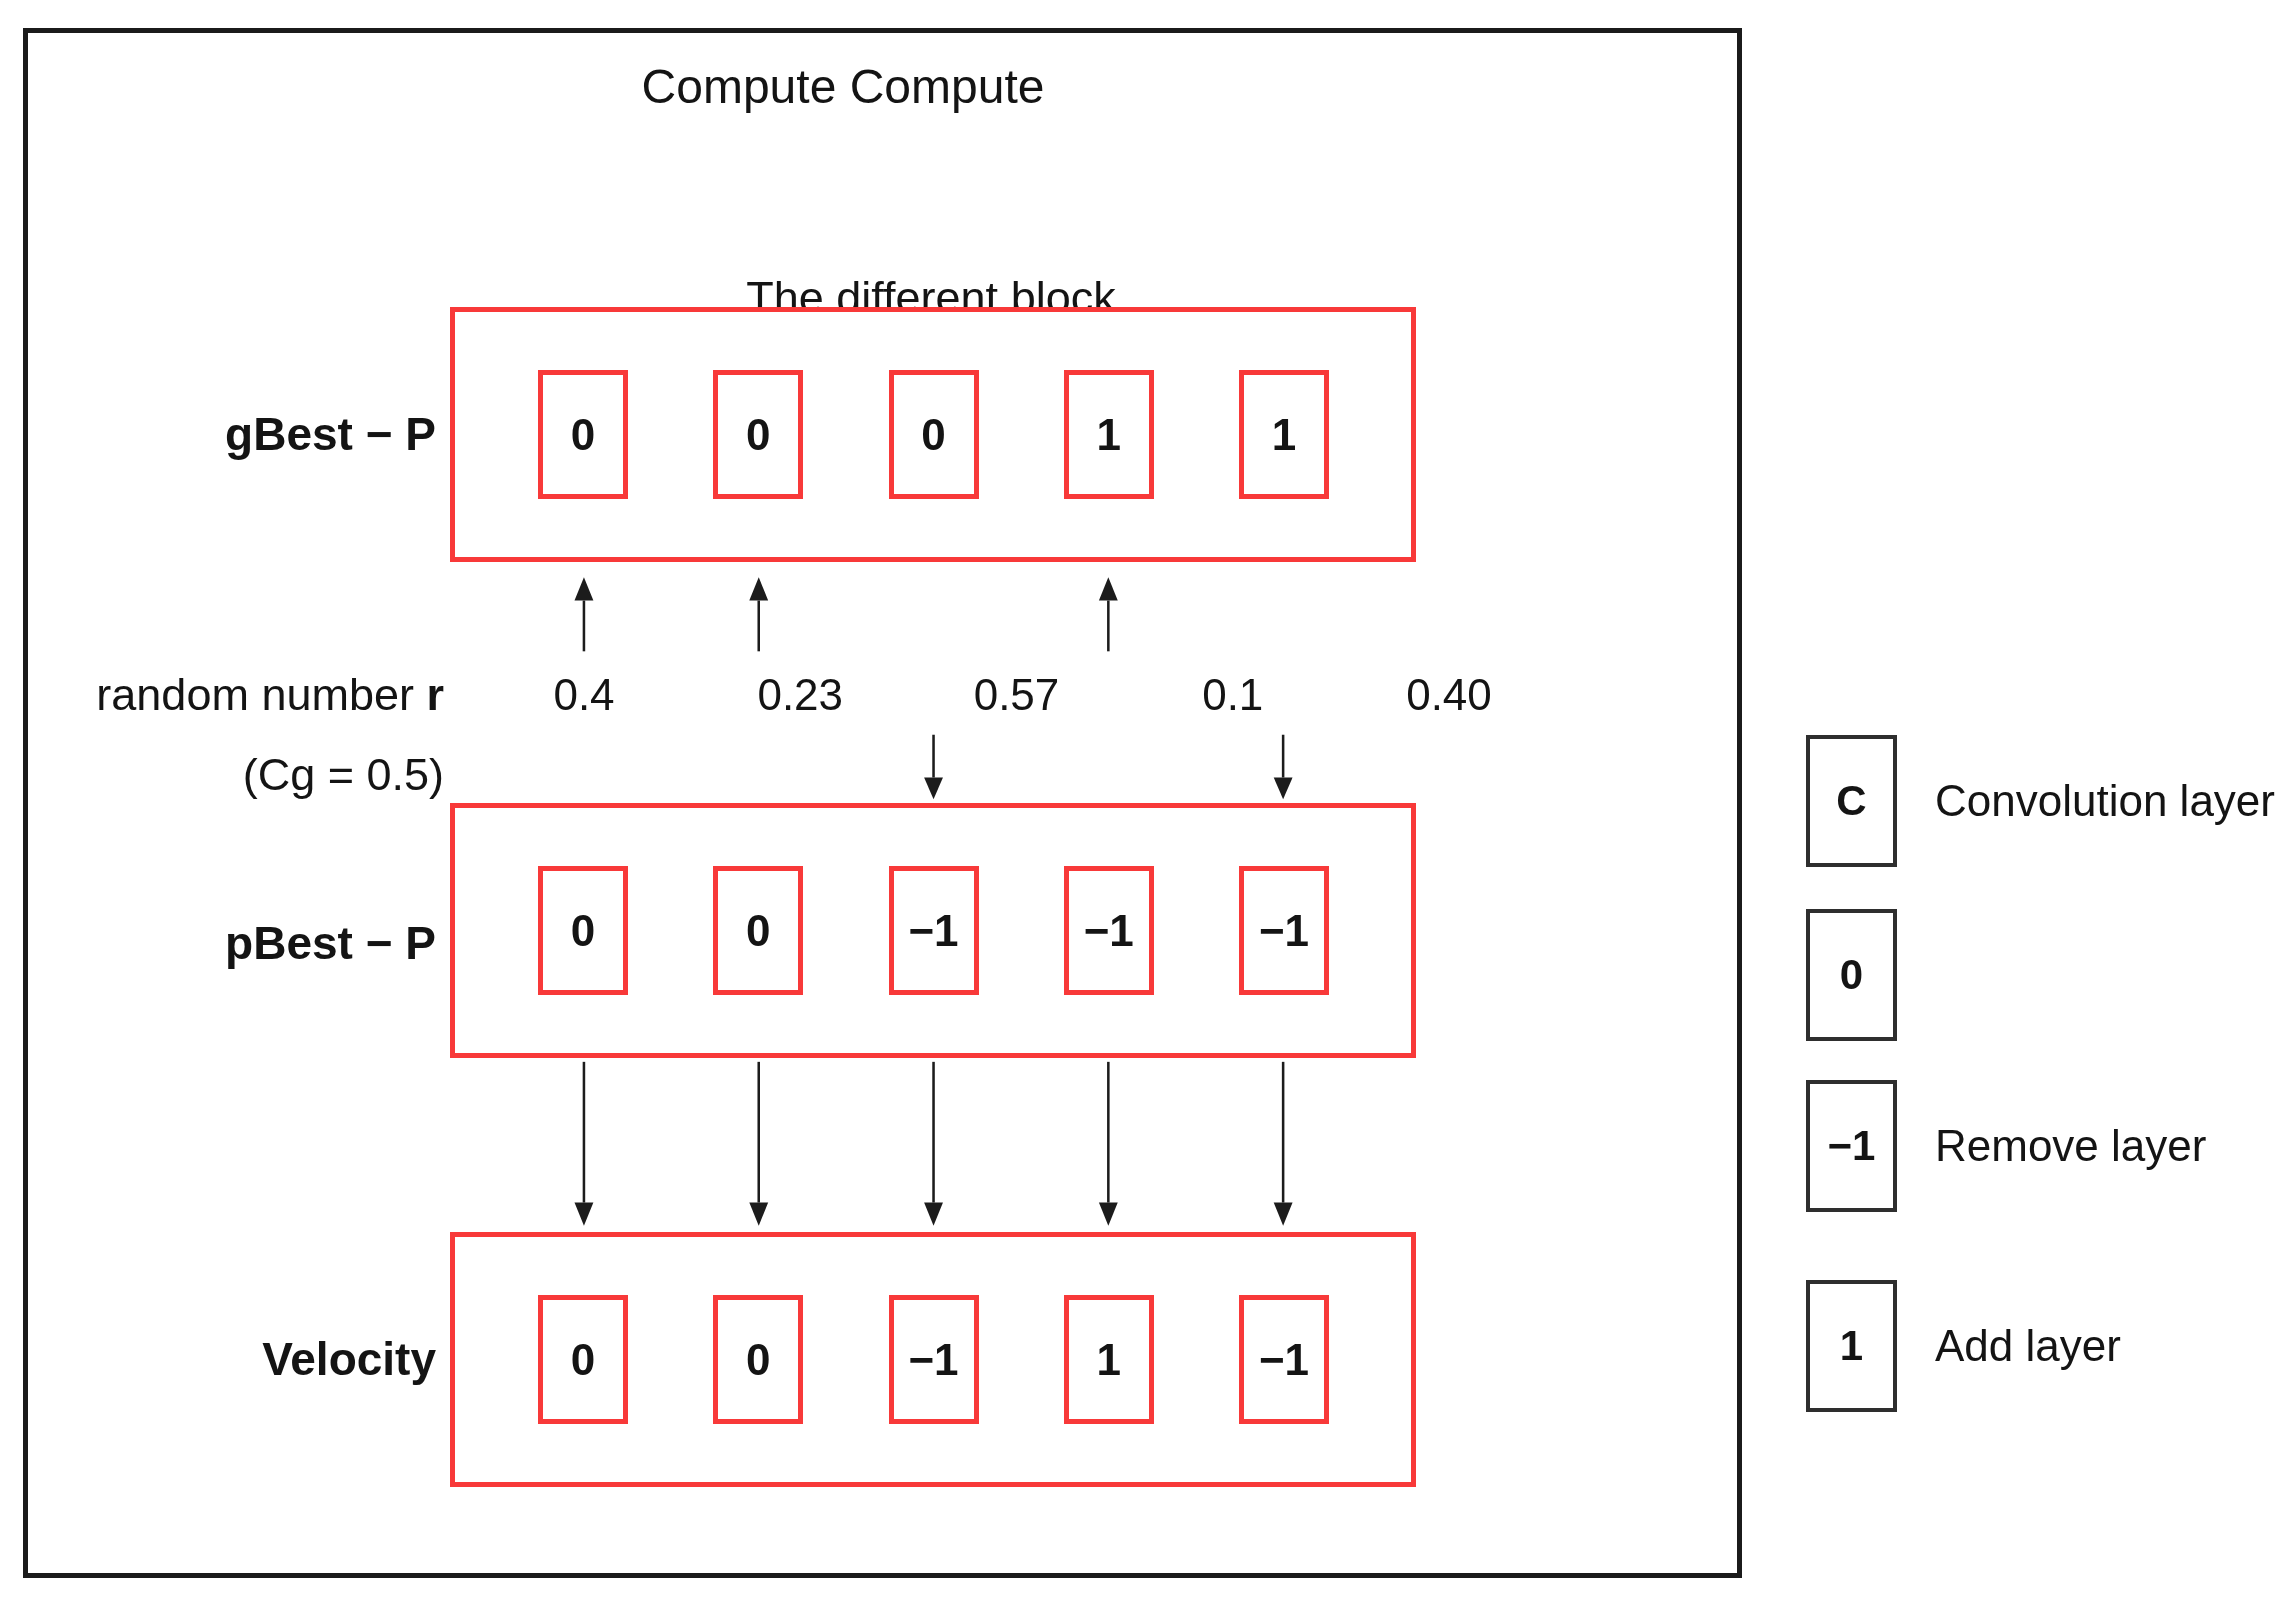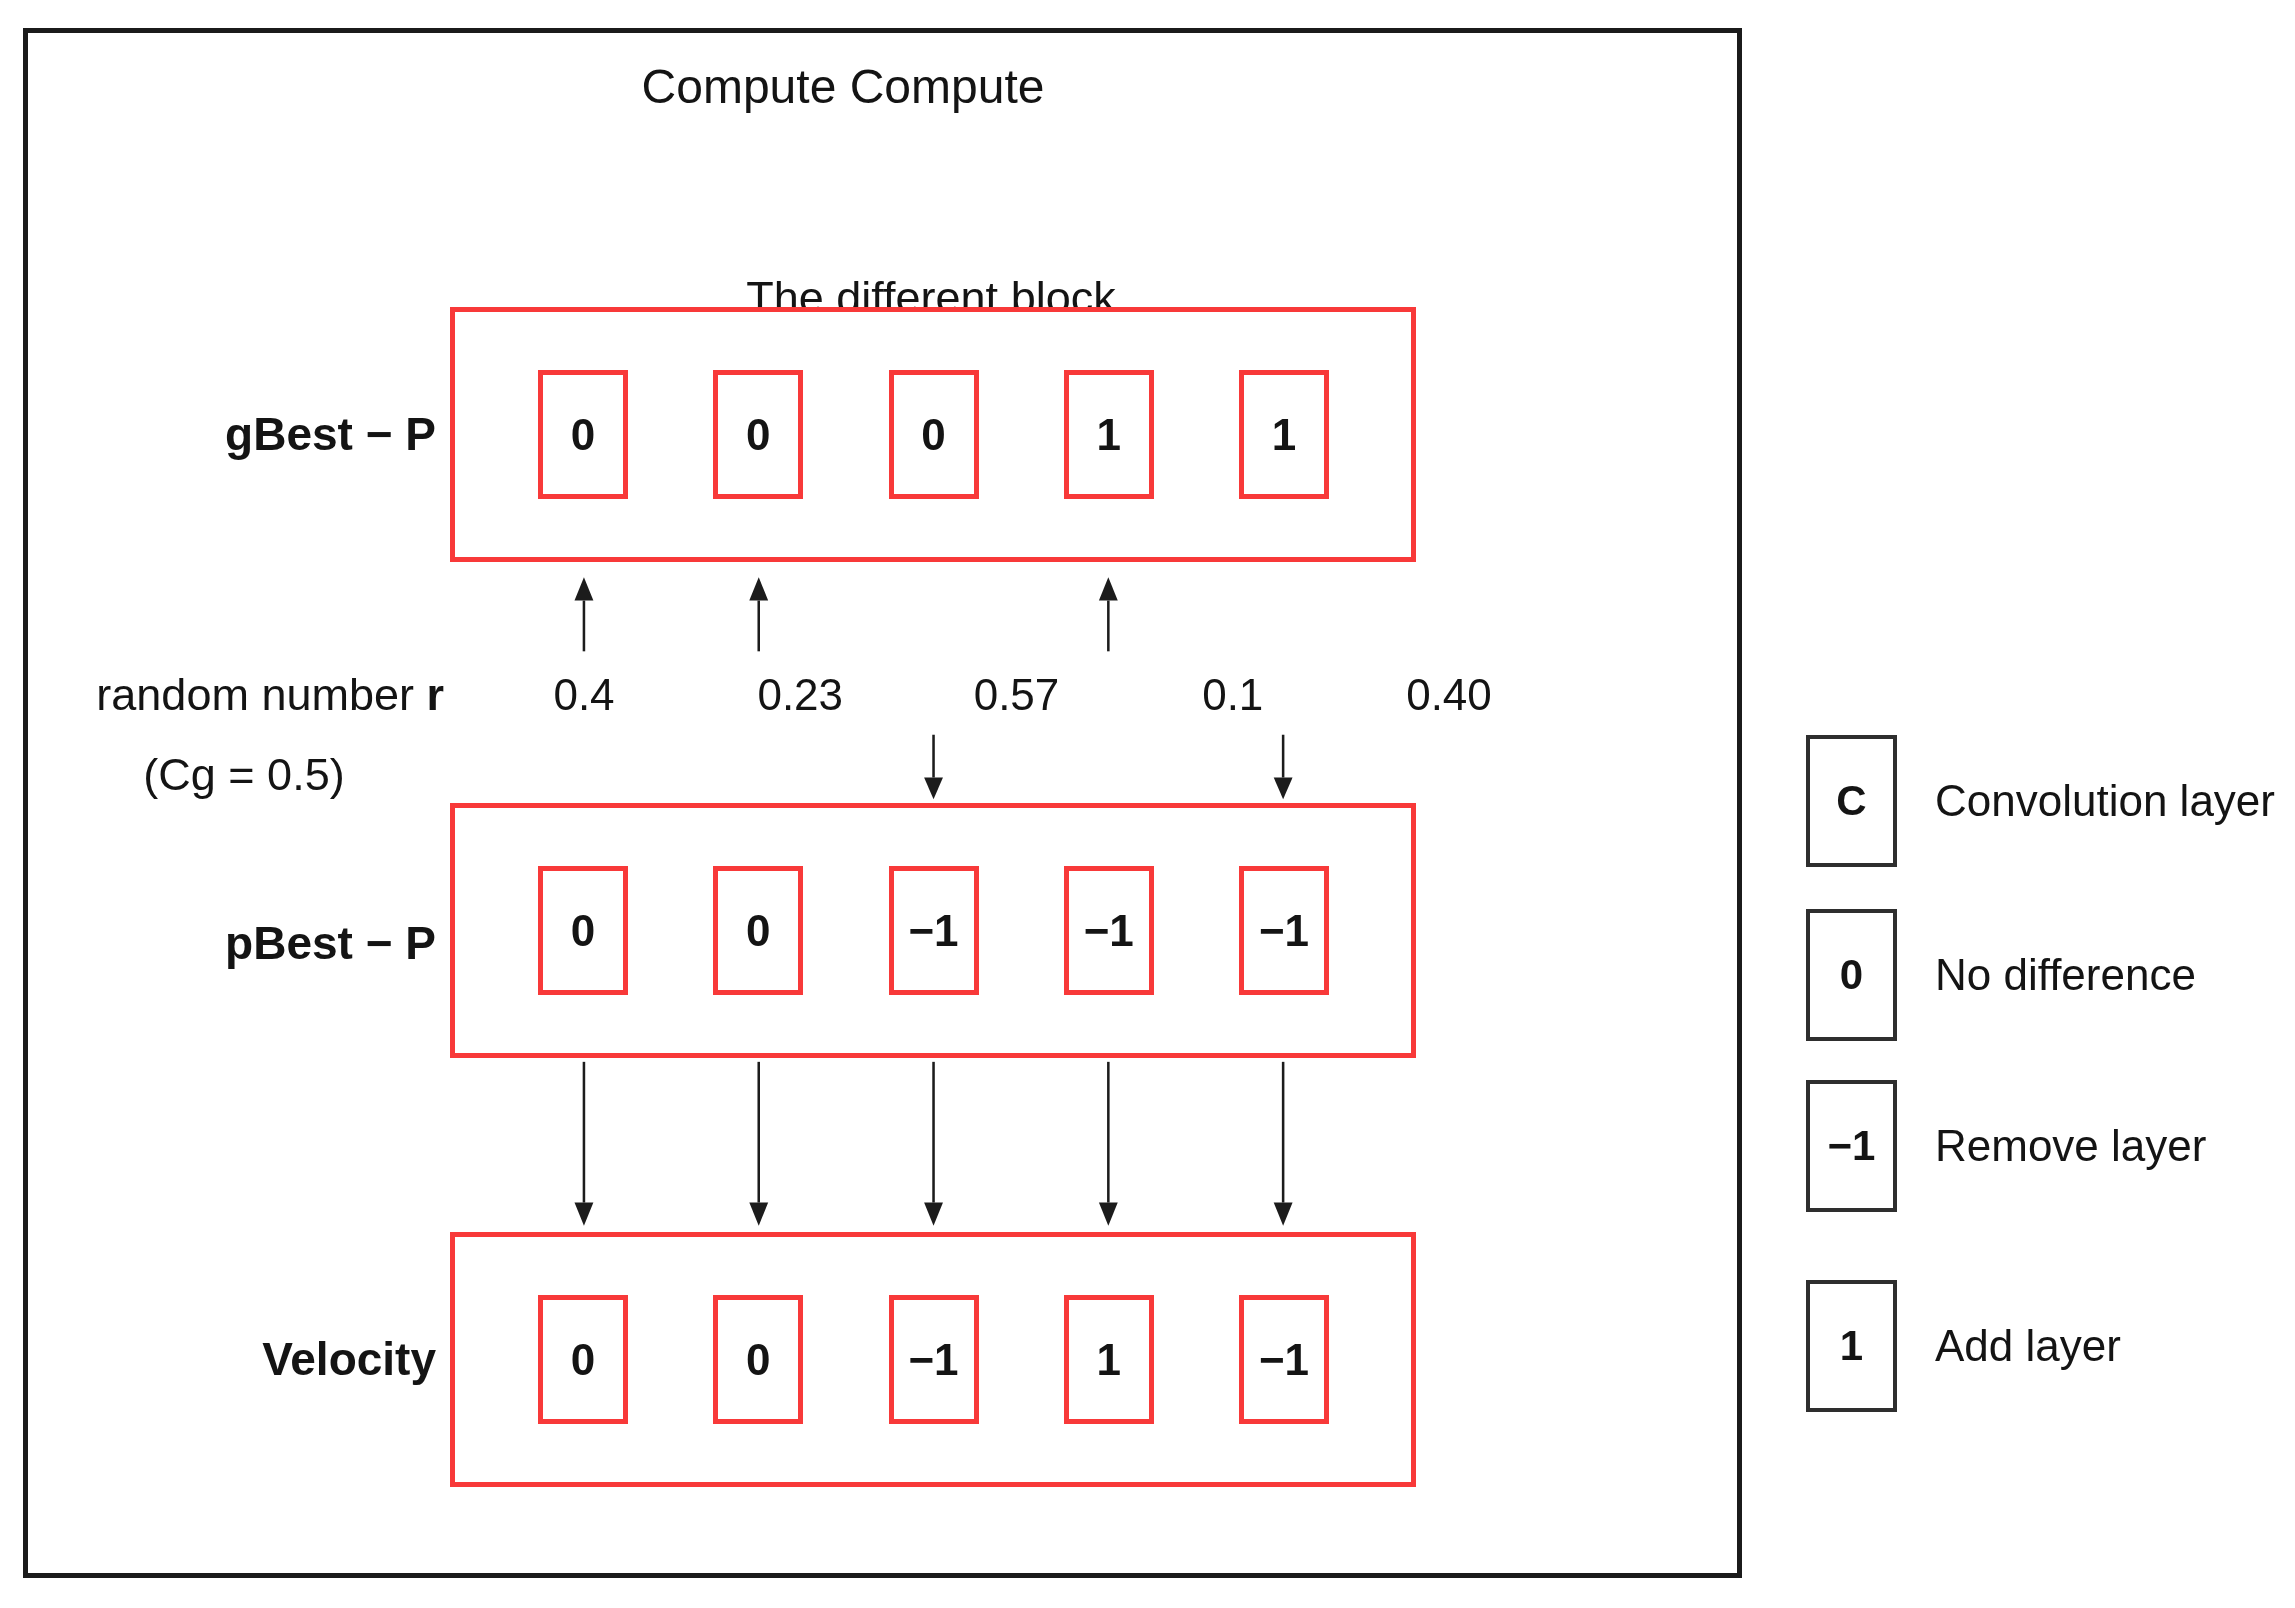--- a/index.html
+++ b/index.html
@@ -107,21 +107,21 @@
     text-align: right;
     white-space: nowrap;
   }
   .random-label .r-bold { font-weight: bold; }
   .threshold-label {
     position: absolute;
     left: 44px; top: 749px;
     width: 400px; height: 52px;
     line-height: 52px;
     font-size: 45px;
-    text-align: center;
+    text-align: right;
     white-space: nowrap;
   }
   .random-values {
     position: absolute;
     left: 456px; top: 669px;
     width: 955px; height: 52px;
     display: flex;
     align-items: center;
     justify-content: space-between;
     padding: 0 82px 0 83px;
@@ -333,21 +333,20 @@
         <div class="legend-box">
           <span>C</span>
         </div>
         <div class="legend-label">Convolution layer</div>
       </div>
 
       <div class="legend-item">
         <div class="legend-box">
           <span>0</span>
         </div>
-        <div class="legend-label">No difference</div>
       </div>
 
       <div class="legend-item">
         <div class="legend-box">
           <span>−1</span>
         </div>
         <div class="legend-label">Remove layer</div>
       </div>
 
       <div class="legend-item">

